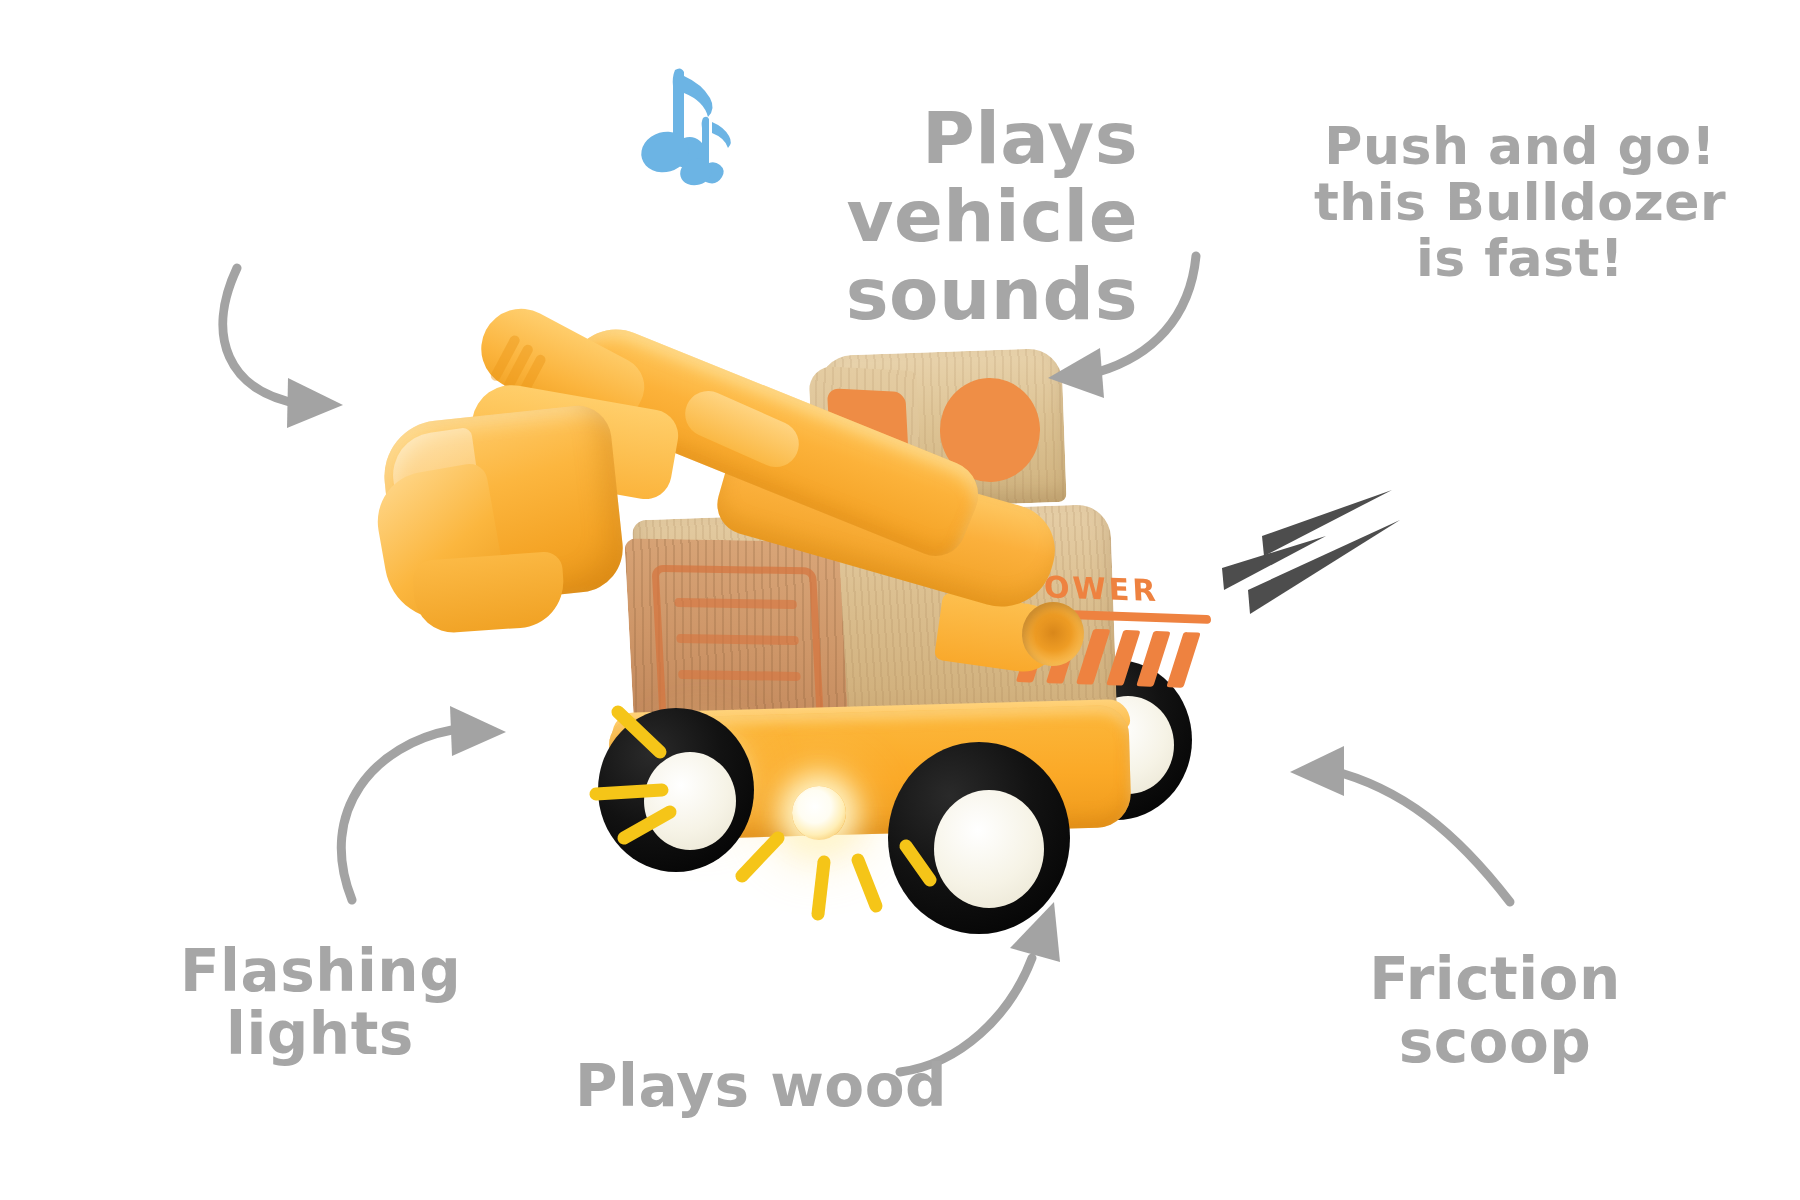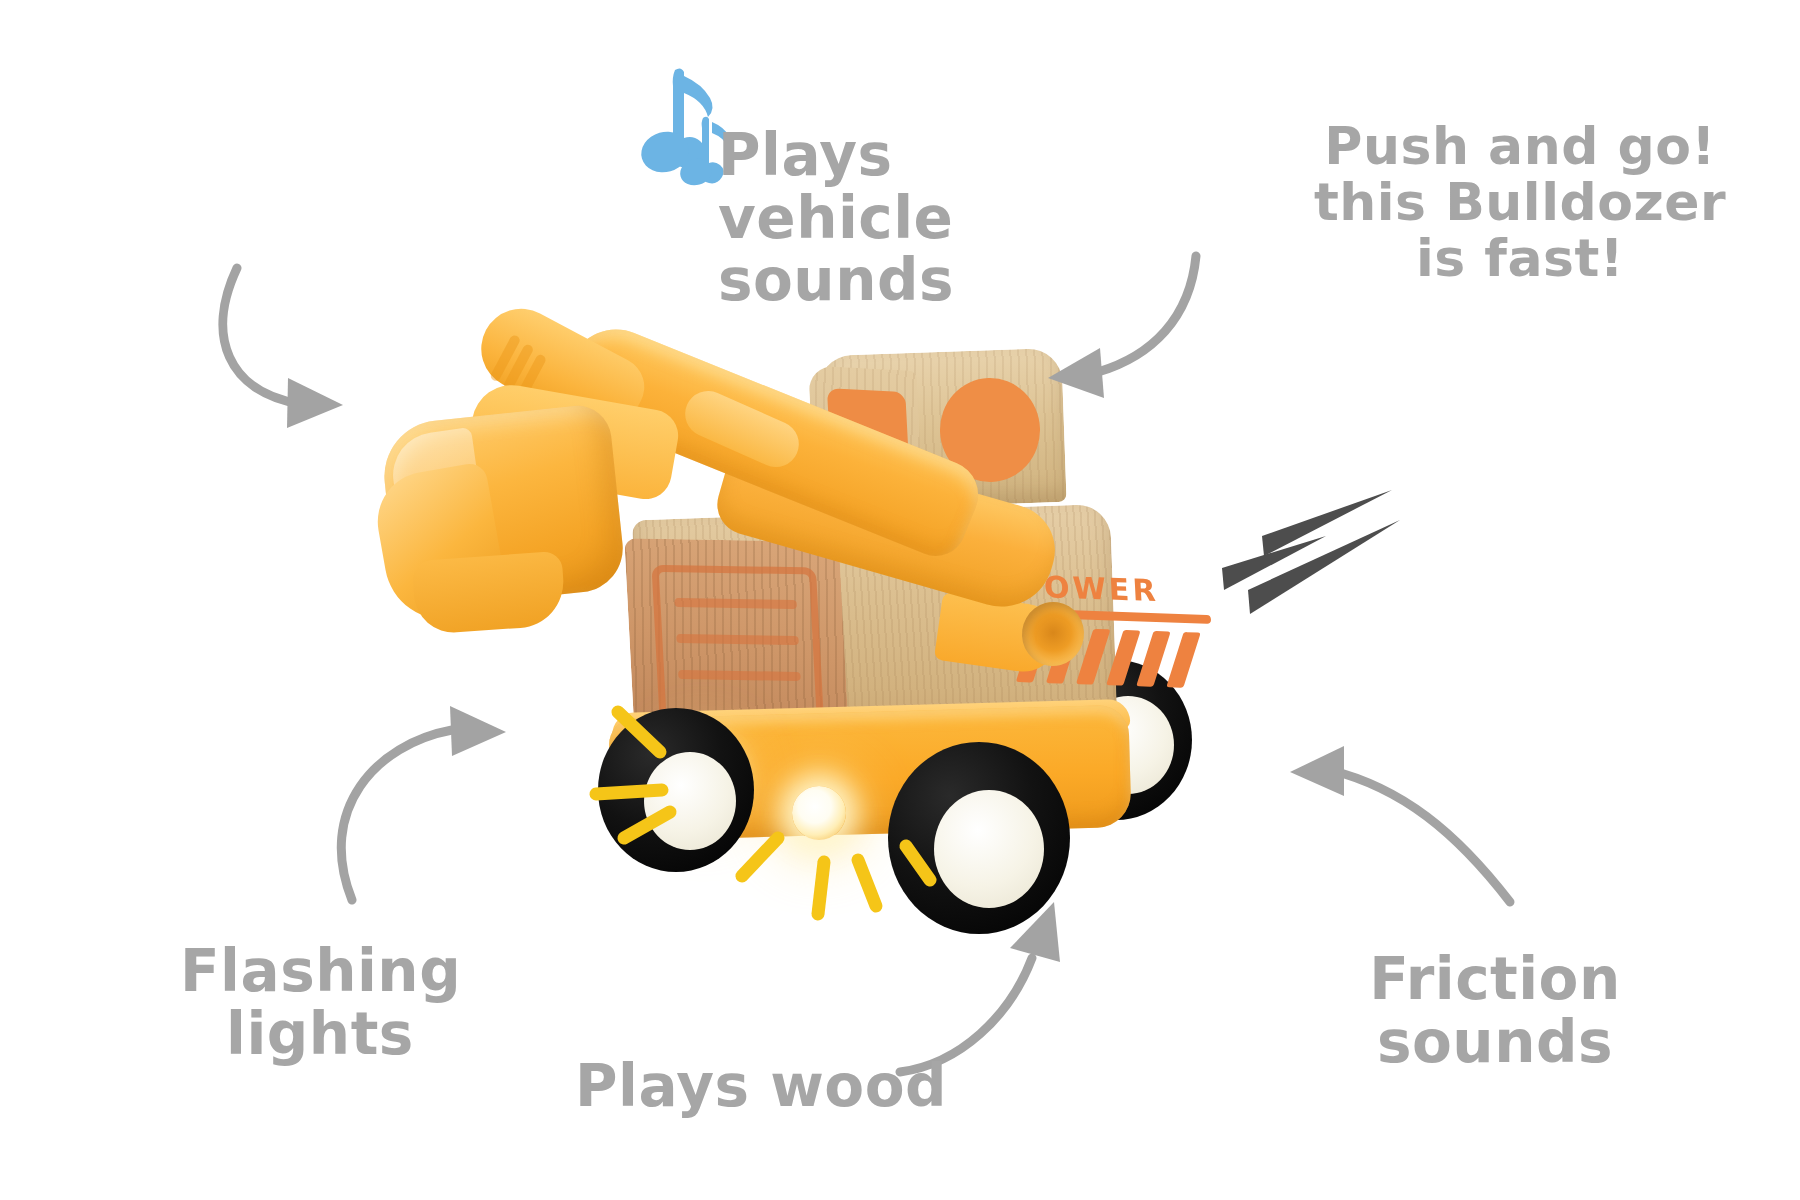--- a/index.html
+++ b/index.html
@@ -16,21 +16,21 @@
     position:absolute;
     color:#a6a6a6;
     font-family:"DejaVu Sans", sans-serif;
     font-weight:700;
     letter-spacing:0.5px;
     line-height:1.08;
     white-space:pre-line;
     user-select:none;
   }
   .lbl-lifting{left:38px;top:168px;font-size:58px;}
-  .lbl-sounds{left:718px;top:124px;font-size:58px;text-align:left;width:420px;}
+  .lbl-sounds{left:718px;top:100px;font-size:72px;text-align:right;width:420px;}
   .lbl-push{left:1310px;top:118px;font-size:52px;text-align:center;width:420px;}
   .lbl-flash{left:180px;top:940px;font-size:58px;text-align:center;width:280px;}
   .lbl-wood{left:575px;top:1055px;font-size:58px;}
   .lbl-friction{left:1355px;top:948px;font-size:58px;text-align:center;width:280px;}
 
   svg.overlay{position:absolute;left:0;top:0;width:1800px;height:1200px;pointer-events:none;}
 
   
   #toy{position:absolute;left:0;top:0;width:1800px;height:1200px;}
 
@@ -359,15 +359,15 @@
 
   <div class="label lbl-sounds">Plays vehicle
 sounds</div>
   <div class="label lbl-push">Push and go!
 this Bulldozer
 is fast!</div>
   <div class="label lbl-flash">Flashing
 lights</div>
   <div class="label lbl-wood">Plays wood</div>
   <div class="label lbl-friction">Friction
-sounds</div>
+scoop</div>
 
 </div>
 
 </body></html>

